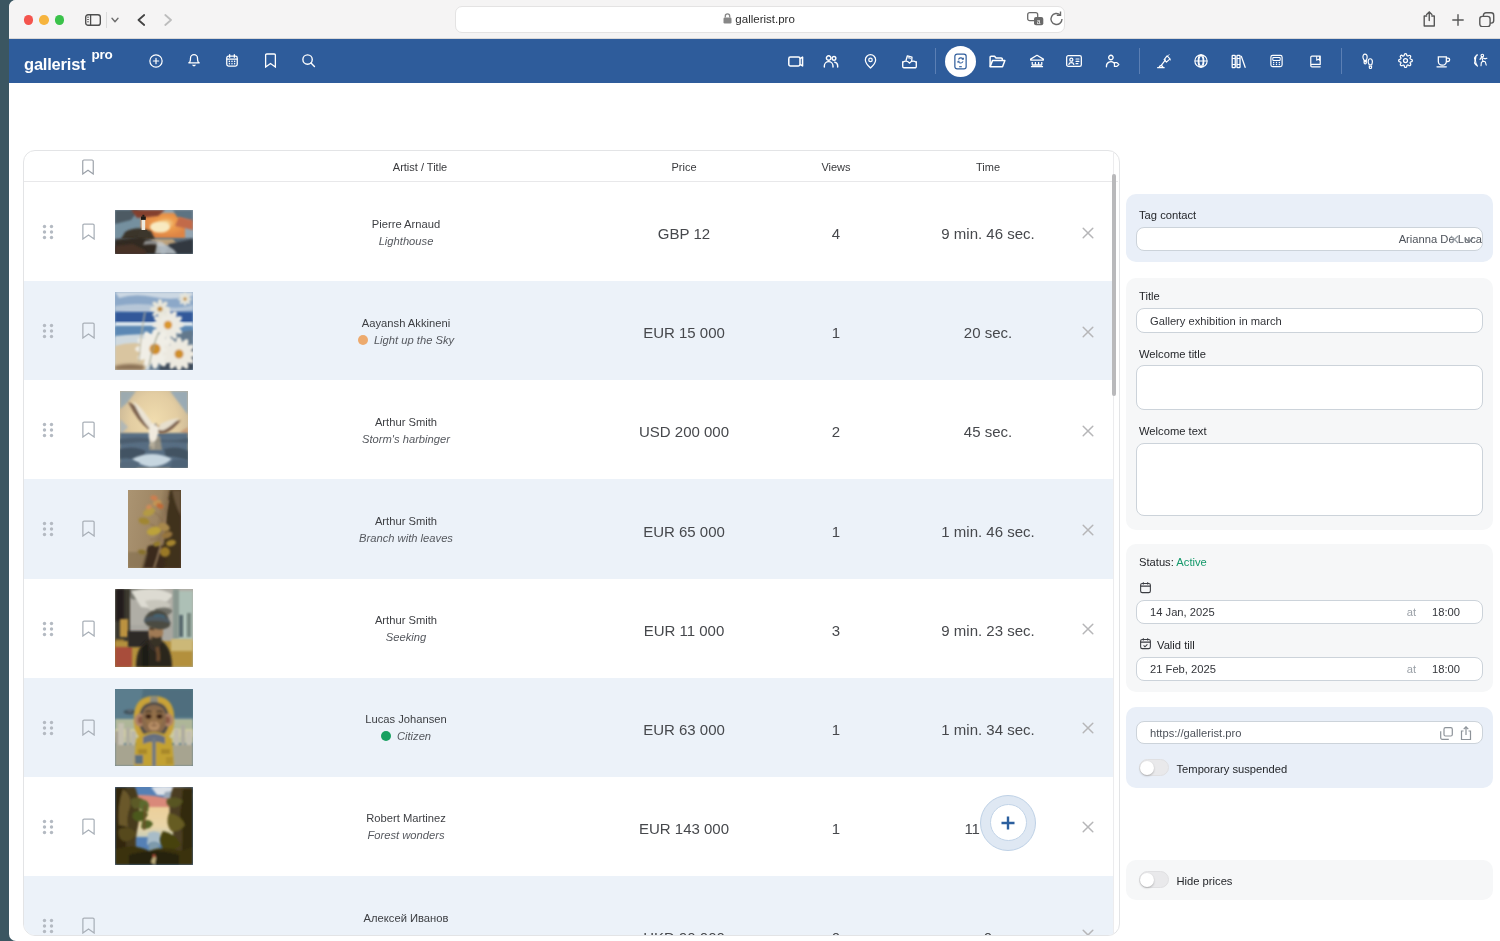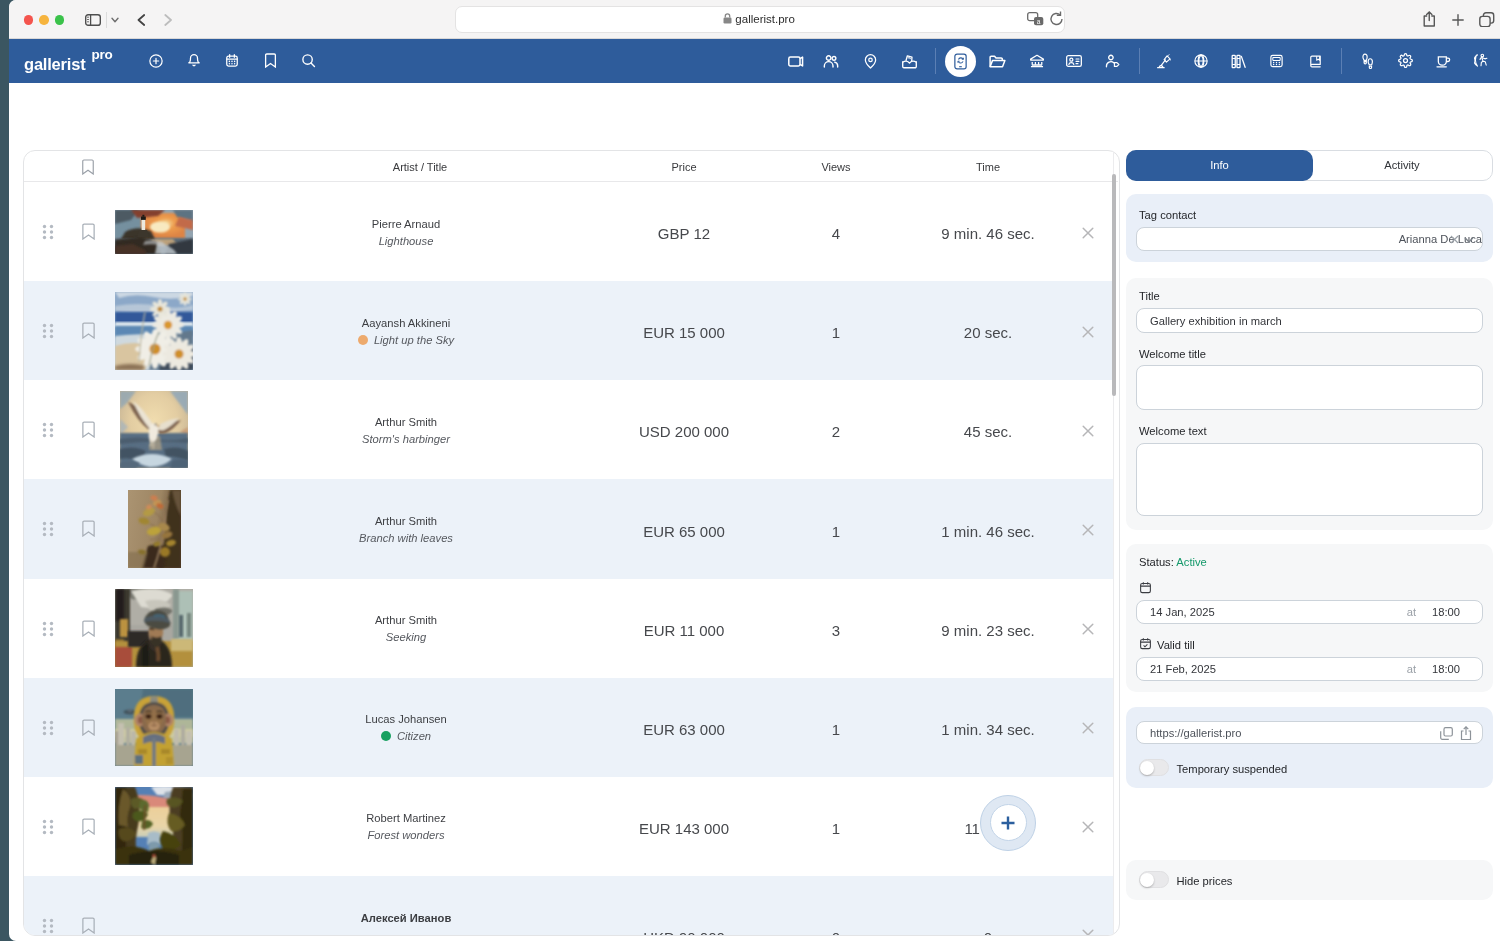--- a/index.html
+++ b/index.html
@@ -713,44 +713,40 @@
             <circle cx="2.5" cy="2.5" r="1.7" fill="#b4bac2"></circle>
             <circle cx="9.5" cy="2.5" r="1.7" fill="#b4bac2"></circle>
             <circle cx="2.5" cy="8" r="1.7" fill="#b4bac2"></circle>
             <circle cx="9.5" cy="8" r="1.7" fill="#b4bac2"></circle>
             <circle cx="2.5" cy="13.5" r="1.7" fill="#b4bac2"></circle>
             <circle cx="9.5" cy="13.5" r="1.7" fill="#b4bac2"></circle>
           </svg></div>
         <div class="cell" style="left:56.5px;top:41px;"><svg width="15" height="17" viewBox="0 0 24 27" fill="none" stroke="#a9b0b8" stroke-width="2">
             <path d="M21 25.5 L12 19 L3 25.5 V3.5 a2 2 0 0 1 2-2 h14 a2 2 0 0 1 2 2 Z"></path>
           </svg></div>
-        <div class="cell" style="left:292px;width:180px;top:36px;font-weight:bold;">
+        <div class="cell" style="left:292px;width:180px;top:36px;">
           <div class="artist">Алексей Иванов</div>
         </div>
         <div class="cell num" style="left:570px;width:180px;top:52.5px;">HKD 90 000</div>
         <div class="cell num" style="left:722px;width:180px;top:52.5px;">0</div>
         <div class="cell num" style="left:874px;width:180px;top:52.5px;">0</div>
         <div class="cell" style="left:1057.5px;top:51px;"><svg width="12" height="12" viewBox="0 0 12 12">
             <path d="M1.2 1.2 L10.8 10.8 M10.8 1.2 L1.2 10.8" stroke="#b6b6b8" stroke-width="1.5" stroke-linecap="round"></path>
           </svg></div>
       </div>
       <div class="scrolledge"></div>
       <div class="scrollthumb"></div>
     </div>
 
   <div class="abs" style="left:971px;top:794.5px;width:56px;height:56px;border-radius:50%;background:#dfe8f3;border:1px solid #bed1e6;"></div>
   <div class="abs" style="left:980.5px;top:804px;width:37px;height:37px;border-radius:50%;background:#fff;border:1px solid #c2d4e8;"></div>
   <svg class="abs" style="left:992px;top:815.5px;" width="14" height="14" viewBox="0 0 14 14">
       <path d="M7 0.5 V13.5 M0.5 7 H13.5" stroke="#2b5f9e" stroke-width="2.4"></path>
     </svg>
 
-  <div class="tabs">
-    <div class="tab-info">Info</div>
-    <div class="tab-act">Activity</div>
-  </div>
 
   <div class="pbox" style="top:194px;height:68px;background:#e9eff8;text-align:right;">
     <div class="plabel" style="top:14.5px;">Tag contact</div>
     <div class="pinput" style="top:33px;height:24px;line-height:23px;padding-left:26px;">Arianna De Luca</div>
     <svg class="abs" style="left:324px;top:41px;" width="9" height="9" viewBox="0 0 9 9">
         <path d="M1 1 L8 8 M8 1 L1 8" stroke="#9ba1a8" stroke-width="1.2"></path>
       </svg>
     <svg class="abs" style="left:338px;top:43px;" width="10" height="6" viewBox="0 0 10 6">
         <path d="M1 0.8 L5 5 L9 0.8" fill="none" stroke="#7d838a" stroke-width="1.3"></path>
       </svg>

